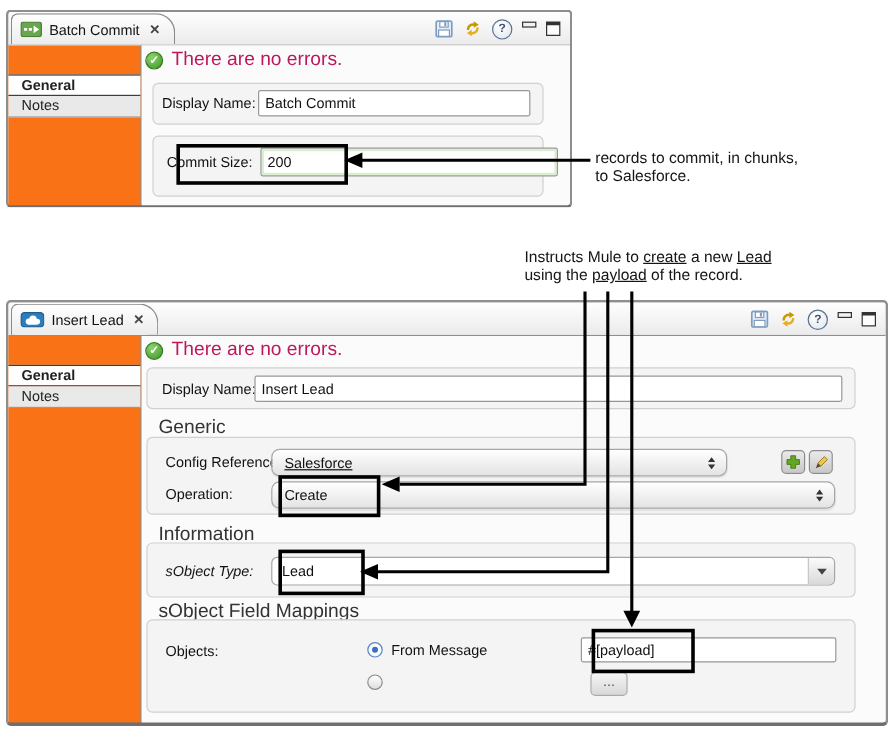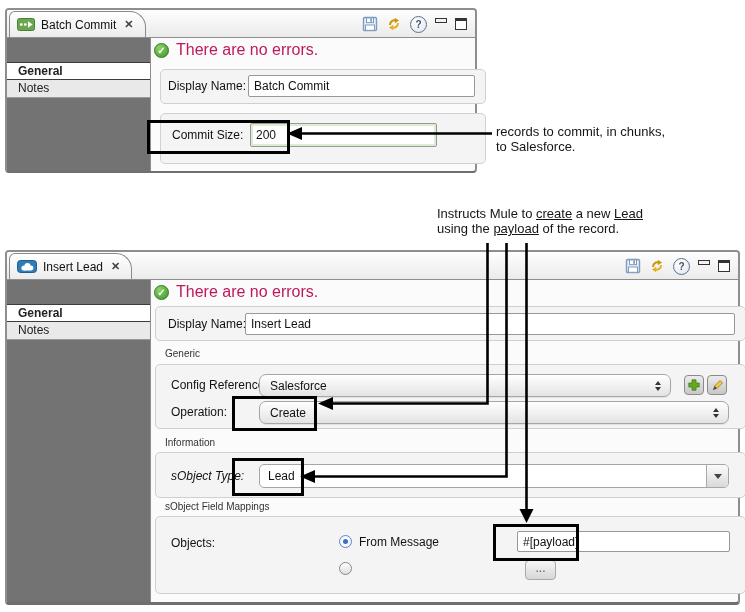--- a/index.html
+++ b/index.html
@@ -20,36 +20,36 @@
   .tabclose{font-size:11px;font-weight:bold;color:#444;margin-left:2px;cursor:default;}
   .toolbar{position:absolute;right:8px;top:4px;height:20px;display:flex;align-items:center;gap:8px;}
   .tbicon{display:flex;align-items:center;justify-content:center;}
   .helpicon{width:15px;height:15px;border:1.5px solid #5a718c;border-radius:50%;
             background:radial-gradient(circle at 40% 30%,#fff,#dfe6ee);
             font-size:10px;font-weight:bold;color:#44506a;display:flex;align-items:center;justify-content:center;}
   .minicon{width:10px;height:3px;border:1px solid #333;background:#f2f2f2;margin-bottom:8px;}
   .maxicon{width:10px;height:8px;border:1px solid #333;border-top:3px solid #333;background:#fdfdfd;}
 
   .pbody{display:flex;height:calc(100% - 27px);}
-  .sidebar{width:144px;box-sizing:border-box;border-right:1px solid #8e8e8e;
-           background:#737373;padding-top:24px;}
+  .sidebar{width:111px;box-sizing:border-box;border-right:1px solid #8e8e8e;
+           background:#f97316;padding-top:24px;}
   .side-item{box-sizing:border-box;height:18px;line-height:17px;padding-left:11px;
              font-size:12px;color:#222;background:#e9e9e9;border-bottom:1px solid #999;}
   .side-item.selected{background:#fff;font-weight:bold;border-top:1px solid #3c3c3c;border-bottom:1px solid #3c3c3c;}
   .content{position:relative;flex:1;background:#fbfbfb;border-radius:0 0 2px 0;}
 
   .statusrow{position:absolute;left:3px;top:3px;height:18px;display:flex;align-items:center;gap:7px;}
   .check-icon{width:15px;height:15px;border-radius:50%;border:1px solid #2d7a1e;box-sizing:border-box;
               background:radial-gradient(circle at 35% 30%,#8cd46a,#3d9428);
               color:#fff;font-size:10px;font-weight:bold;display:flex;align-items:center;justify-content:center;}
   .statustext{font-size:16px;color:#be185d;}
 
   .gbox{position:absolute;box-sizing:border-box;border:1px solid #d0d0d0;border-radius:5px;background:#f4f4f4;}
   .flabel{position:absolute;font-size:12px;color:#111;white-space:nowrap;}
-  .seclabel{position:absolute;font-size:10px;color:#333;white-space:nowrap;}
+  .seclabel{position:absolute;font-size:16px;color:#333;white-space:nowrap;}
   .tfield{position:absolute;box-sizing:border-box;border:1px solid #989898;background:#fff;
           font-family:"Liberation Sans",sans-serif;font-size:12px;color:#111;padding:0 5px;border-radius:2px;outline:none;}
   .tfield.glow{box-shadow:inset 0 0 0 2px rgba(150,205,120,.35);}
   .popup{position:absolute;box-sizing:border-box;display:flex;align-items:center;
          border:1px solid #a6a6a6;border-radius:7px;background:linear-gradient(#ffffff,#e3e3e3);
          font-size:12px;color:#111;padding-left:10px;box-shadow:0 1px 1px rgba(0,0,0,.08);}
   .ud{display:inline-flex;flex-direction:column;gap:2px;margin-left:auto;margin-right:9px;}
   .ud i{width:0;height:0;border-left:3.5px solid transparent;border-right:3.5px solid transparent;}
   .ud .up{border-bottom:4px solid #333;}
   .ud .dn{border-top:4px solid #333;}
@@ -124,21 +124,21 @@
       <div class="content">
         <div class="statusrow">
           <span class="check-icon">✓</span>
           <span class="statustext">There are no errors.</span>
         </div>
         <div class="gbox" style="left:9px;top:31px;width:326px;height:35px;"></div>
         <span class="flabel" style="left:17px;top:37px;line-height:22px;">Display Name:</span>
         <input class="tfield" style="left: 97px; top: 37px; width: 227px; height: 22px;" value="Batch Commit">
         <div class="gbox" style="left:9px;top:75px;width:326px;height:51px;"></div>
         <span class="flabel" style="left:21px;top:85px;line-height:24px;">Commit Size:</span>
-        <input class="tfield glow" style="left: 99px; top: 85px; width: 187px; height: 24px;" value="200">
+        <input class="tfield glow" style="left: 99px; top: 85px; width: 248px; height: 24px;" value="200">
       </div>
     </div>
   </section>
 
   <section class="panel panel-bottom">
     <div class="tabbar">
       <div class="tab">
         <span class="tbicon">
           <svg width="20" height="13" viewBox="0 0 20 13">
               <rect x="0.5" y="0.5" width="19" height="12" rx="3" fill="#2e7cb8" stroke="#1d5d92"></rect>
@@ -186,21 +186,21 @@
           <span class="statustext">There are no errors.</span>
         </div>
 
         <div class="gbox" style="left:4px;top:26px;width:591px;height:35px;"></div>
         <span class="flabel" style="left:17px;top:33px;line-height:22px;">Display Name:</span>
         <input class="tfield" style="left: 94px; top: 33px; width: 490px; height: 22px;" value="Insert Lead">
 
         <span class="seclabel" style="left:14px;top:68px;">Generic</span>
         <div class="gbox" style="left:4px;top:84px;width:591px;height:65px;">
           <span class="flabel" style="left:15px;top:9px;line-height:23px;">Config Reference:</span>
-          <div class="popup" style="left:103px;top:9px;width:412px;height:23px;">
+          <div class="popup" style="left:103px;top:9px;width:380px;height:23px;text-decoration:underline;">
             <span>Salesforce</span>
             <span class="ud">
                 <i class="up"></i>
                 <i class="dn"></i>
               </span>
           </div>
           <span class="sqbtn" style="left:528px;top:10px;">
             <svg width="12" height="12" viewBox="0 0 12 12">
                 <path d="M4,0.8 h4 v3.2 h3.2 v4 h-3.2 v3.2 h-4 v-3.2 h-3.2 v-4 h3.2 z" fill="#64a722" stroke="#4a7d19" stroke-width="0.8"></path>
               </svg>

